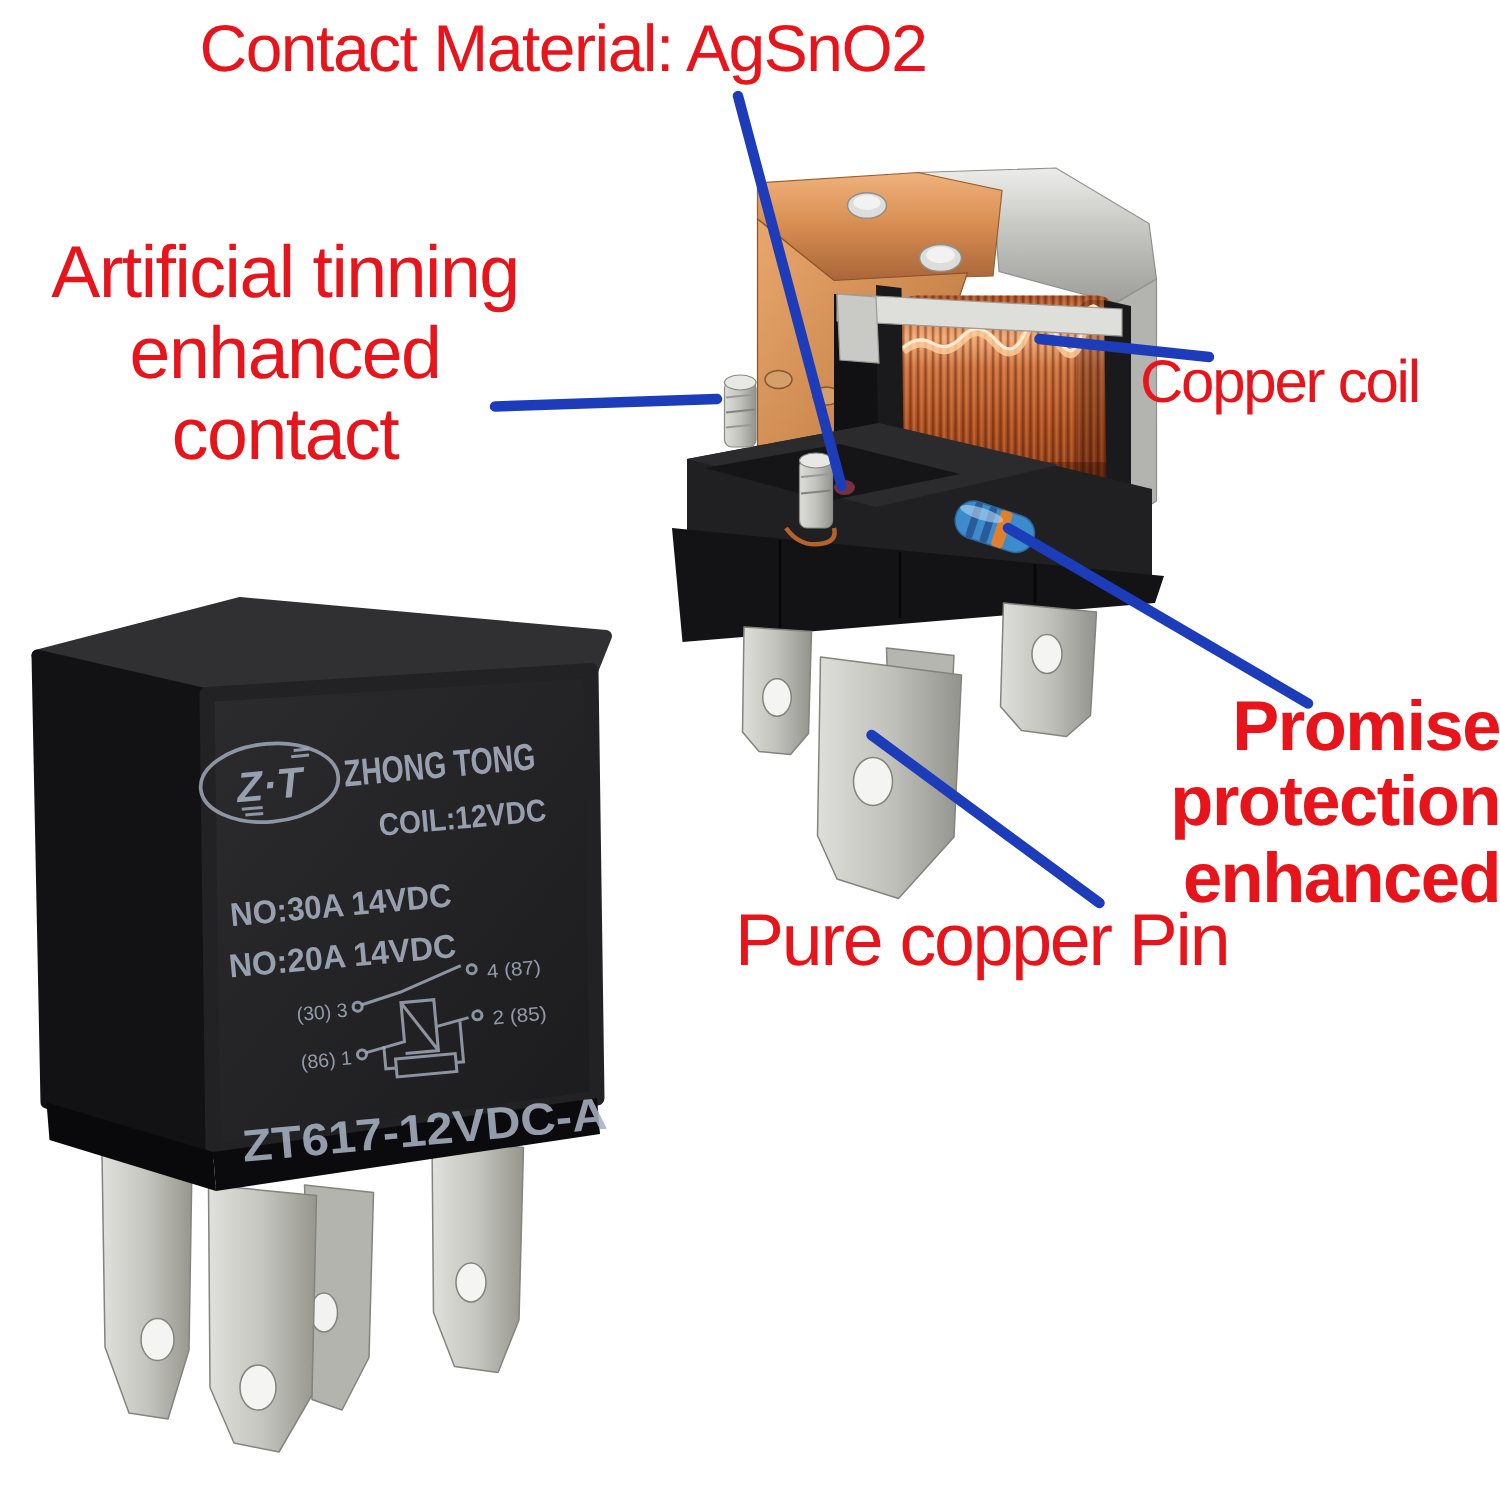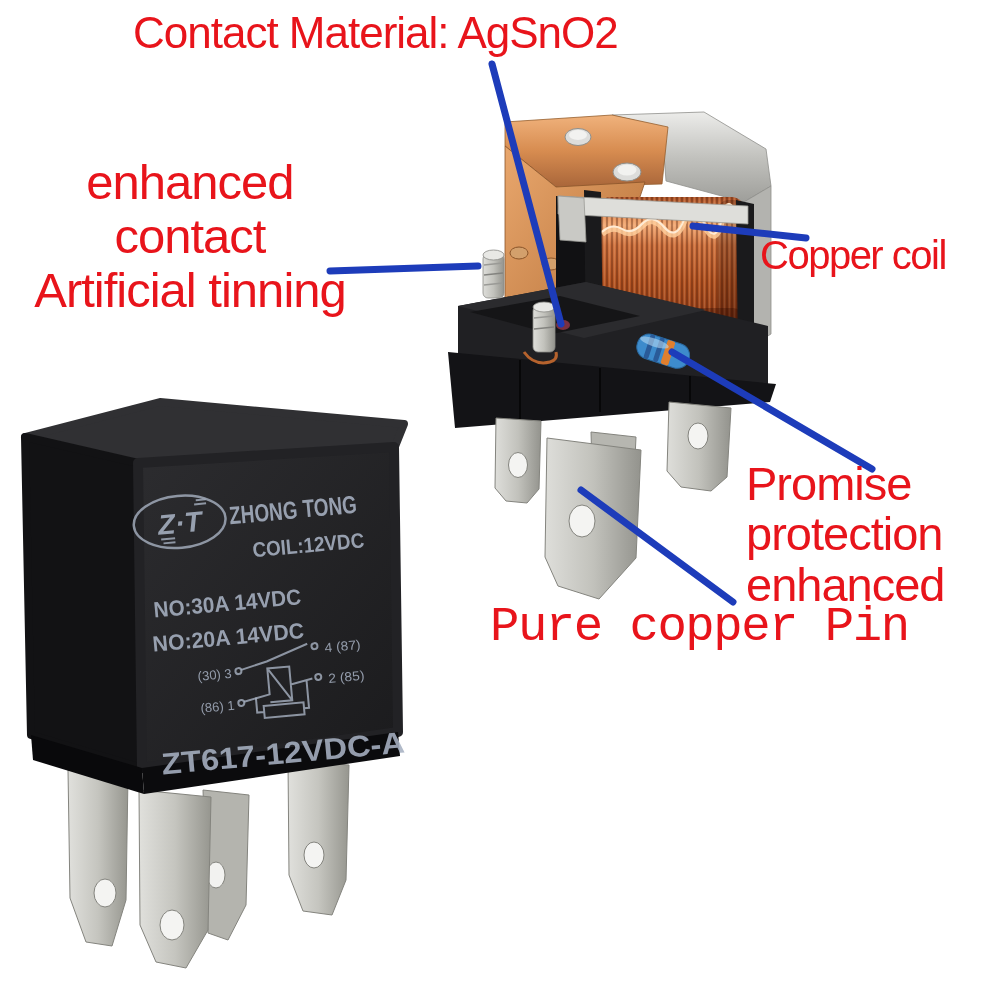--- a/index.html
+++ b/index.html
@@ -9,22 +9,22 @@
   }
   .ann{
     position:absolute;
     color:var(--annotation-red,#e8141b);
     font-family:"Liberation Sans", sans-serif;
     white-space:nowrap;
   }
   #ann-contact{left:133px;top:8px;font-size:44px;letter-spacing:-1px;}
   #ann-artificial{left:6px;top:156px;width:368px;text-align:center;font-size:49px;line-height:1.10;letter-spacing:-1px;white-space:normal;}
   #ann-copper{left:760px;top:233px;font-size:40px;letter-spacing:-1.5px;}
-  #ann-promise{left:746px;top:459px;width:254px;text-align:left;font-size:47px;line-height:1.07;letter-spacing:-1px;white-space:normal;}
-  #ann-pin{left:490px;top:599px;font-size:49px;letter-spacing:-1.5px;font-family:Liberation Mono, monospace;}
+  #ann-promise{left:746px;top:459px;width:254px;text-align:right;font-size:47px;line-height:1.07;letter-spacing:-1px;white-space:normal;font-weight:bold;}
+  #ann-pin{left:490px;top:599px;font-size:49px;letter-spacing:-1.5px;}
   svg{position:absolute;}
   #pointer-lines{left:0;top:0;pointer-events:none;}
   .pline{stroke:var(--annotation-blue,#1d3cba);stroke-width:7;stroke-linecap:round;fill:none;}
   .relay-text{fill:var(--relay-label-gray,#a7b1c2);opacity:0.88;font-family:"Liberation Sans", sans-serif;font-weight:bold;}
   .schem{stroke:var(--relay-label-gray,#a7b1c2);stroke-width:2;fill:none;opacity:0.8;}
   .schem-t{fill:var(--relay-label-gray,#a7b1c2);opacity:0.85;font-family:"Liberation Sans", sans-serif;font-size:13px;}
 </style>
 </head>
 <body>
 
@@ -210,22 +210,22 @@
   <line class="pline" x1="492" y1="64" x2="561" y2="324"></line>
   <line class="pline" x1="330" y1="271" x2="478" y2="266"></line>
   <line class="pline" x1="693" y1="226" x2="806" y2="238"></line>
   <line class="pline" x1="672" y1="352" x2="872" y2="469"></line>
   <line class="pline" x1="581" y1="490" x2="733" y2="602"></line>
 </svg>
 
 <div class="ann" id="ann-contact">Contact Material: AgSnO2</div>
 
 <div class="ann" id="ann-artificial">
+  <div>Artificial tinning</div>
   <div>enhanced contact</div>
-  <div>Artificial tinning</div>
 </div>
 
 <div class="ann" id="ann-copper">Copper coil</div>
 
 <div class="ann" id="ann-promise">
   <div>Promise</div>
   <div>protection</div>
   <div>enhanced</div>
 </div>
 

